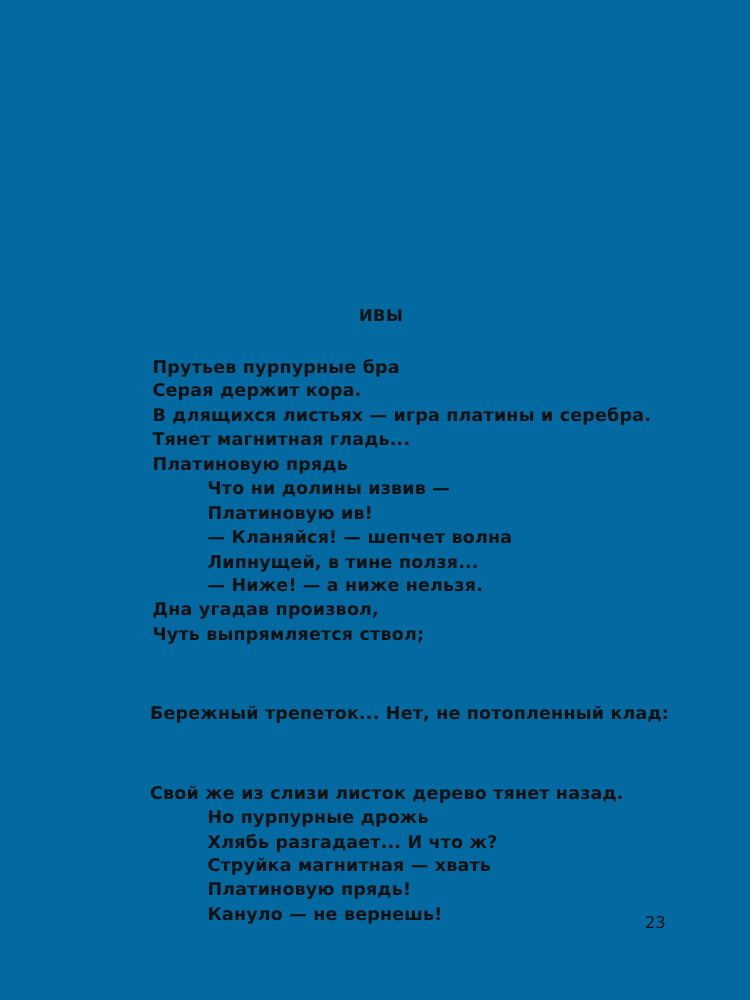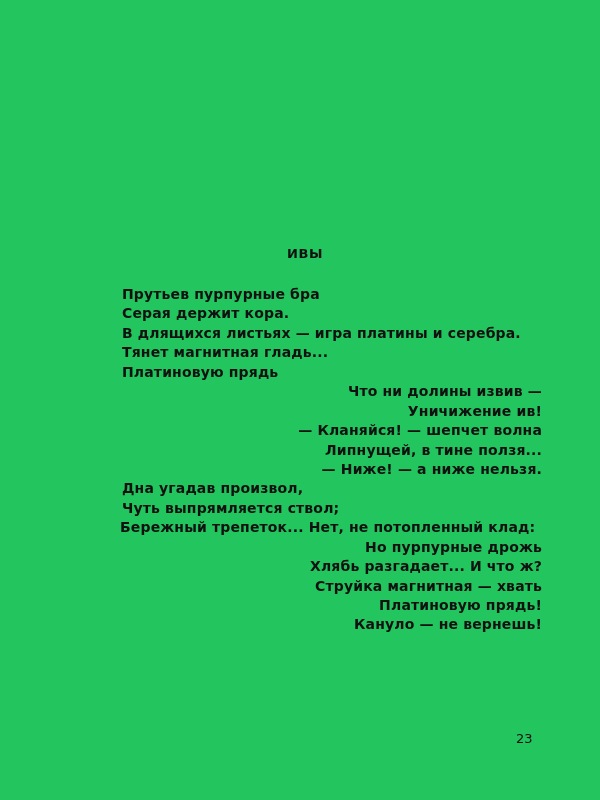--- a/index.html
+++ b/index.html
@@ -12,21 +12,21 @@
       height: 800px;
       position: relative;
       overflow: hidden;
       font-family: "DejaVu Sans", "Liberation Sans", sans-serif;
       color: #111111;
     }
     .page {
       position: absolute;
       left: 0; top: 0;
       width: 600px; height: 800px;
-      background: #22c55e;
+      background: #0369a1;
     }
     .title {
       position: absolute;
       top: 246px;
       left: 0;
       width: 600px;
       text-align: center;
       font-size: 13px;
       font-weight: bold;
       letter-spacing: 0.5px;
@@ -42,24 +42,24 @@
     .line {
       height: 19.45px;
       line-height: 19.45px;
       font-size: 14px;
       font-weight: bold;
       white-space: nowrap;
       letter-spacing: 0.15px;
     }
     .line.indent {
       padding-left: 44px;
-      text-align: right;
     }
     .line.outdent {
       margin-left: -2px;
+      margin-top: 44px;
     }
     .page-number {
       position: absolute;
       top: 731px;
       left: 516px;
       font-size: 13px;
       font-weight: normal;
     }
   </style>
 </head>
@@ -68,27 +68,28 @@
 <div class="page">
   <div class="title">ИВЫ</div>
 
   <div class="poem">
     <div class="line">Прутьев пурпурные бра</div>
     <div class="line">Серая держит кора.</div>
     <div class="line">В длящихся листьях — игра платины и серебра.</div>
     <div class="line">Тянет магнитная гладь...</div>
     <div class="line">Платиновую прядь</div>
     <div class="line indent">Что ни долины извив —</div>
-    <div class="line indent">Уничижение ив!</div>
+    <div class="line indent">Платиновую ив!</div>
     <div class="line indent">— Кланяйся! — шепчет волна</div>
     <div class="line indent">Липнущей, в тине ползя...</div>
     <div class="line indent">— Ниже! — а ниже нельзя.</div>
     <div class="line">Дна угадав произвол,</div>
     <div class="line">Чуть выпрямляется ствол;</div>
     <div class="line outdent">Бережный трепеток... Нет, не потопленный клад:</div>
+    <div class="line outdent">Свой же из слизи листок дерево тянет назад.</div>
     <div class="line indent">Но пурпурные дрожь</div>
     <div class="line indent">Хлябь разгадает... И что ж?</div>
     <div class="line indent">Струйка магнитная — хвать</div>
     <div class="line indent">Платиновую прядь!</div>
     <div class="line indent">Кануло — не вернешь!</div>
   </div>
 
   <div class="page-number">23</div>
 </div>
 

